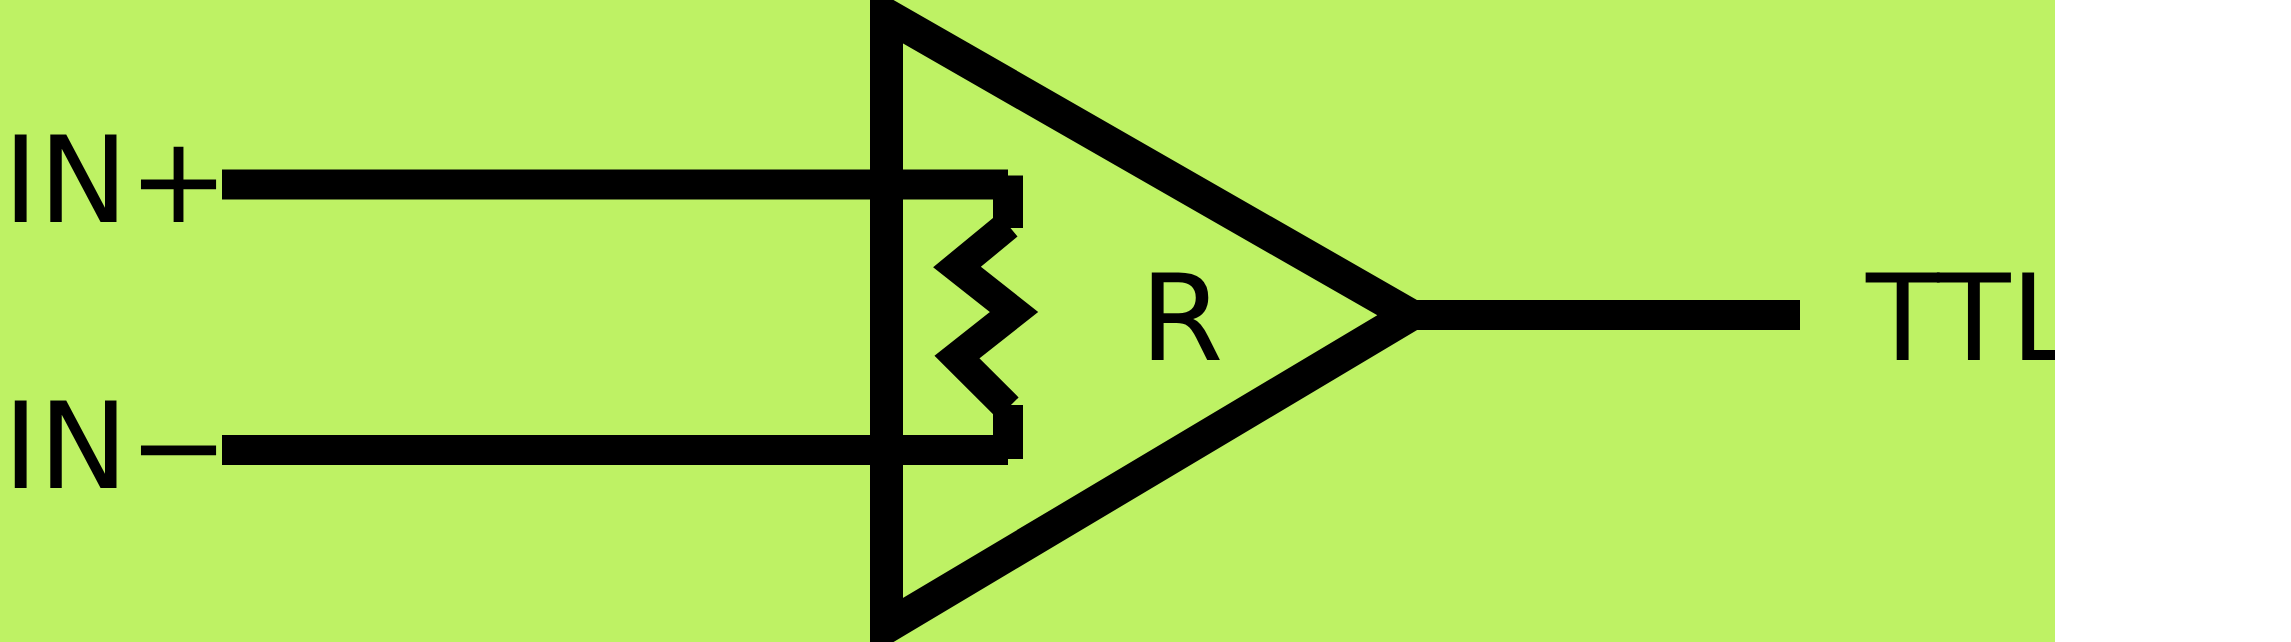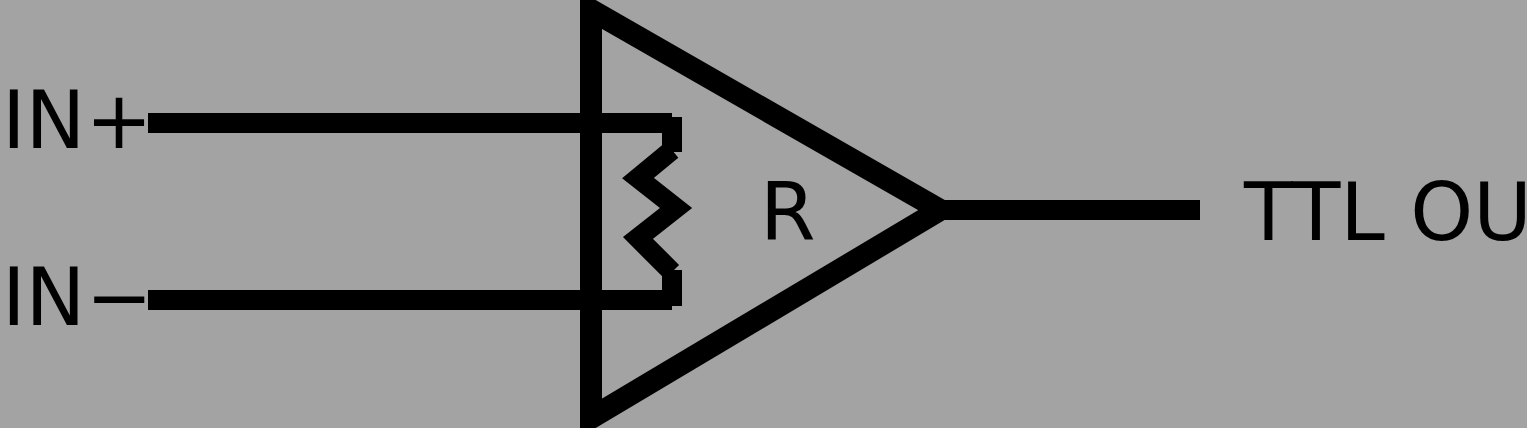--- a/index.html
+++ b/index.html
@@ -5,23 +5,23 @@
   html, body {
     margin: 0;
     padding: 0;
     background: #ffffff;
   }
   body {
     font-family: "DejaVu Sans", sans-serif;
   }
   #canvas {
     position: relative;
-    width: 1527px;
+    width: 1370px;
     height: 428px;
-    background: #a3a3a3;
+    background: #bef264;
     overflow: hidden;
   }
   #schematic {
     position: absolute;
     left: 0;
     top: 0;
     width: 1527px;
     height: 428px;
     display: block;
   }

